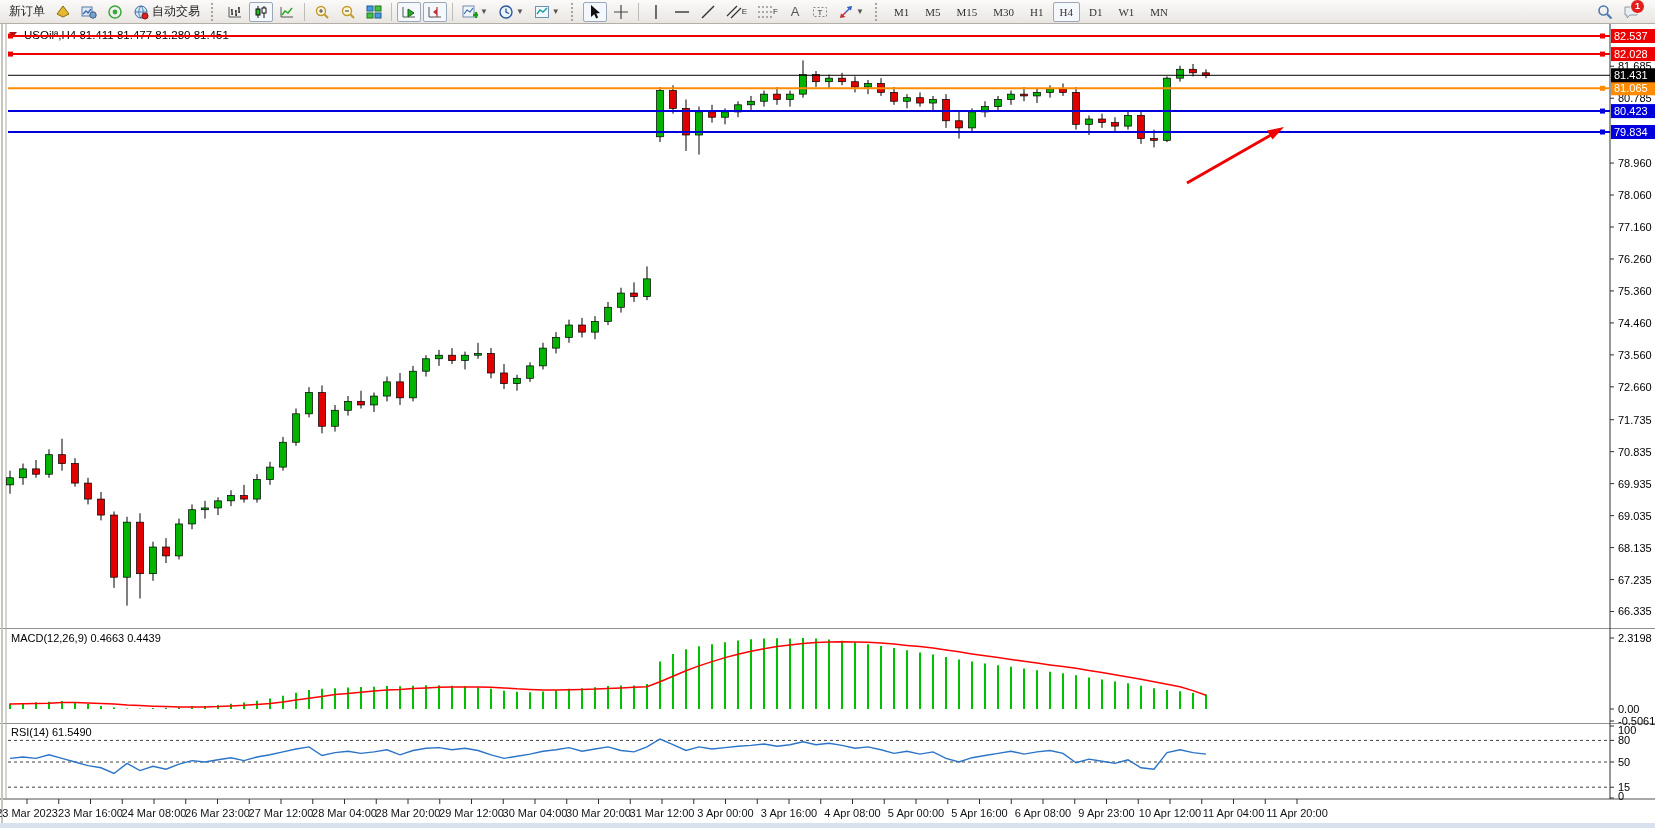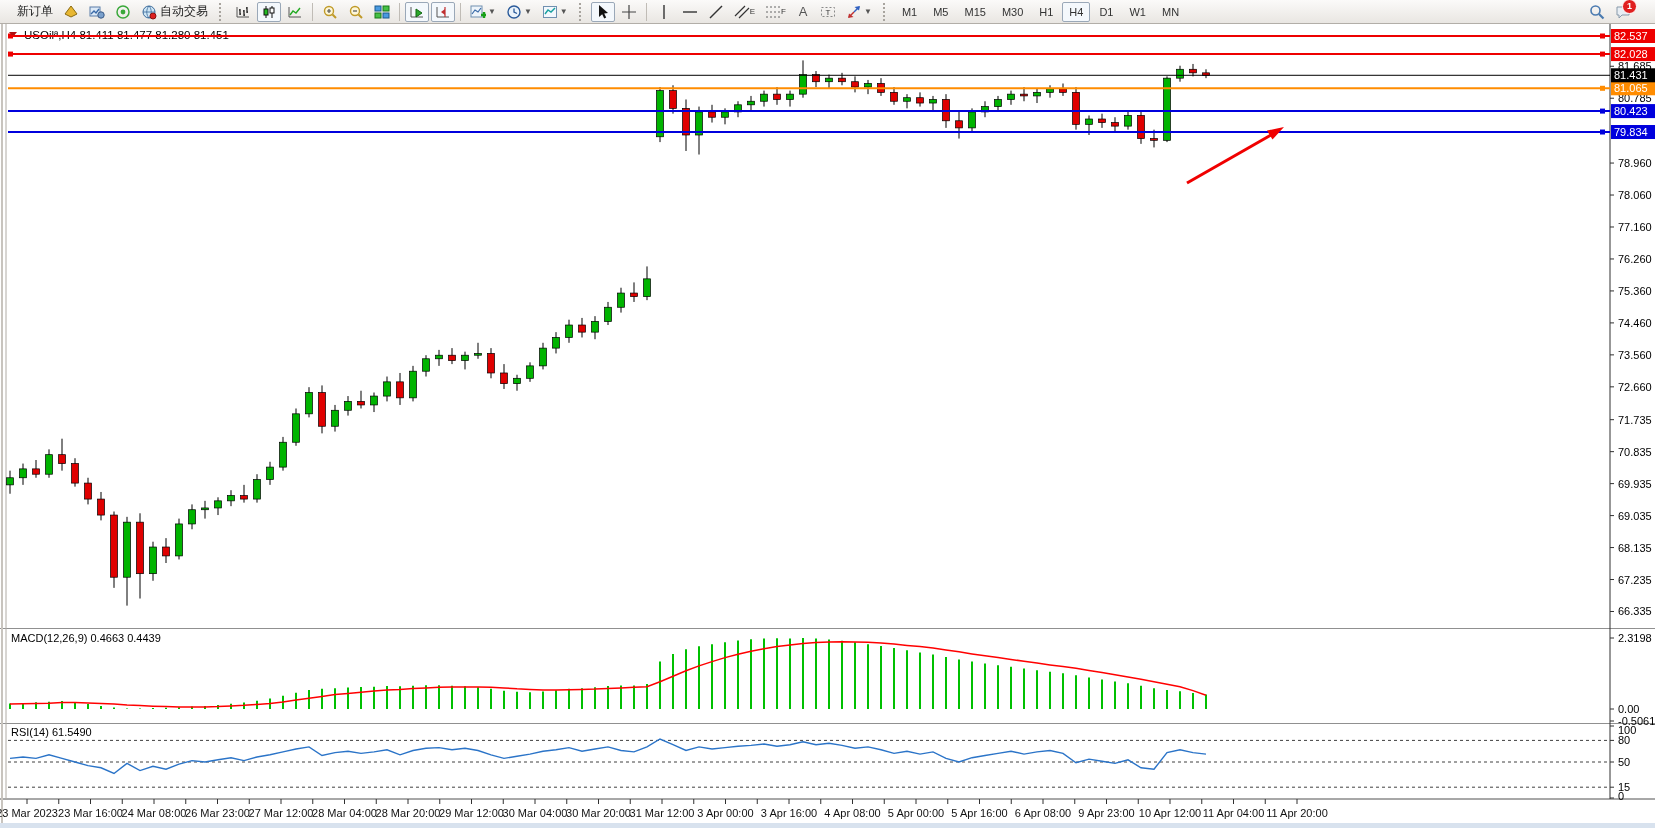--- a/index.html
+++ b/index.html
@@ -1,25 +1,25 @@
 <!DOCTYPE html>
 <html><head>
 <meta charset="utf-8">
 <style>
   html,body{margin:0;padding:0;background:#fff;font-family:"Liberation Sans",sans-serif;}
   #app{position:relative;width:1655px;height:828px;overflow:hidden;background:#fff;}
   
   #toolbar{position:absolute;left:0;top:0;width:1655px;height:24px;
     background:linear-gradient(#fbfaf9,#e9e6e2);border-bottom:1px solid #b2aea8;
-    display:flex;align-items:center;padding:0 12px;box-sizing:border-box;}
+    display:flex;align-items:center;padding:0 4px;box-sizing:border-box;}
   .tbtn{height:20px;min-width:22px;display:inline-flex;align-items:center;justify-content:center;
     margin:0 1px;border:1px solid transparent;border-radius:2px;font-size:12px;color:#222;cursor:default;
     padding:0 3px;box-sizing:border-box;white-space:nowrap;}
   .tbtn.sel{border-color:#9aa8b8;background:#f4f8fc;}
-  .tbtn.tf{padding:0 6px;color:#333;font-size:11px;}
+  .tbtn.tf{padding:0 6px;color:#333;font-size:11px;font-family:Liberation Serif, serif;}
   .tsep{width:5px;height:18px;border-left:2px dotted #a8a49e;margin:0 4px 0 6px;}
   .tdiv{width:1px;height:18px;background:#c0bcb6;margin:0 4px;}
   .drop{font-size:8px;color:#555;margin-left:2px;}
   .icon16{width:16px;height:16px;display:block;}
   #tb-right{margin-left:auto;display:flex;align-items:center;position:relative;}
   #badge{position:absolute;top:-4px;right:-3px;width:13px;height:13px;border-radius:50%;
     background:#e02020;color:#fff;font-size:9px;font-weight:bold;display:flex;
     align-items:center;justify-content:center;border:1px solid #fff;}
   
   #chartwrap{position:absolute;left:0;top:24px;width:1655px;height:804px;background:#fff;}

